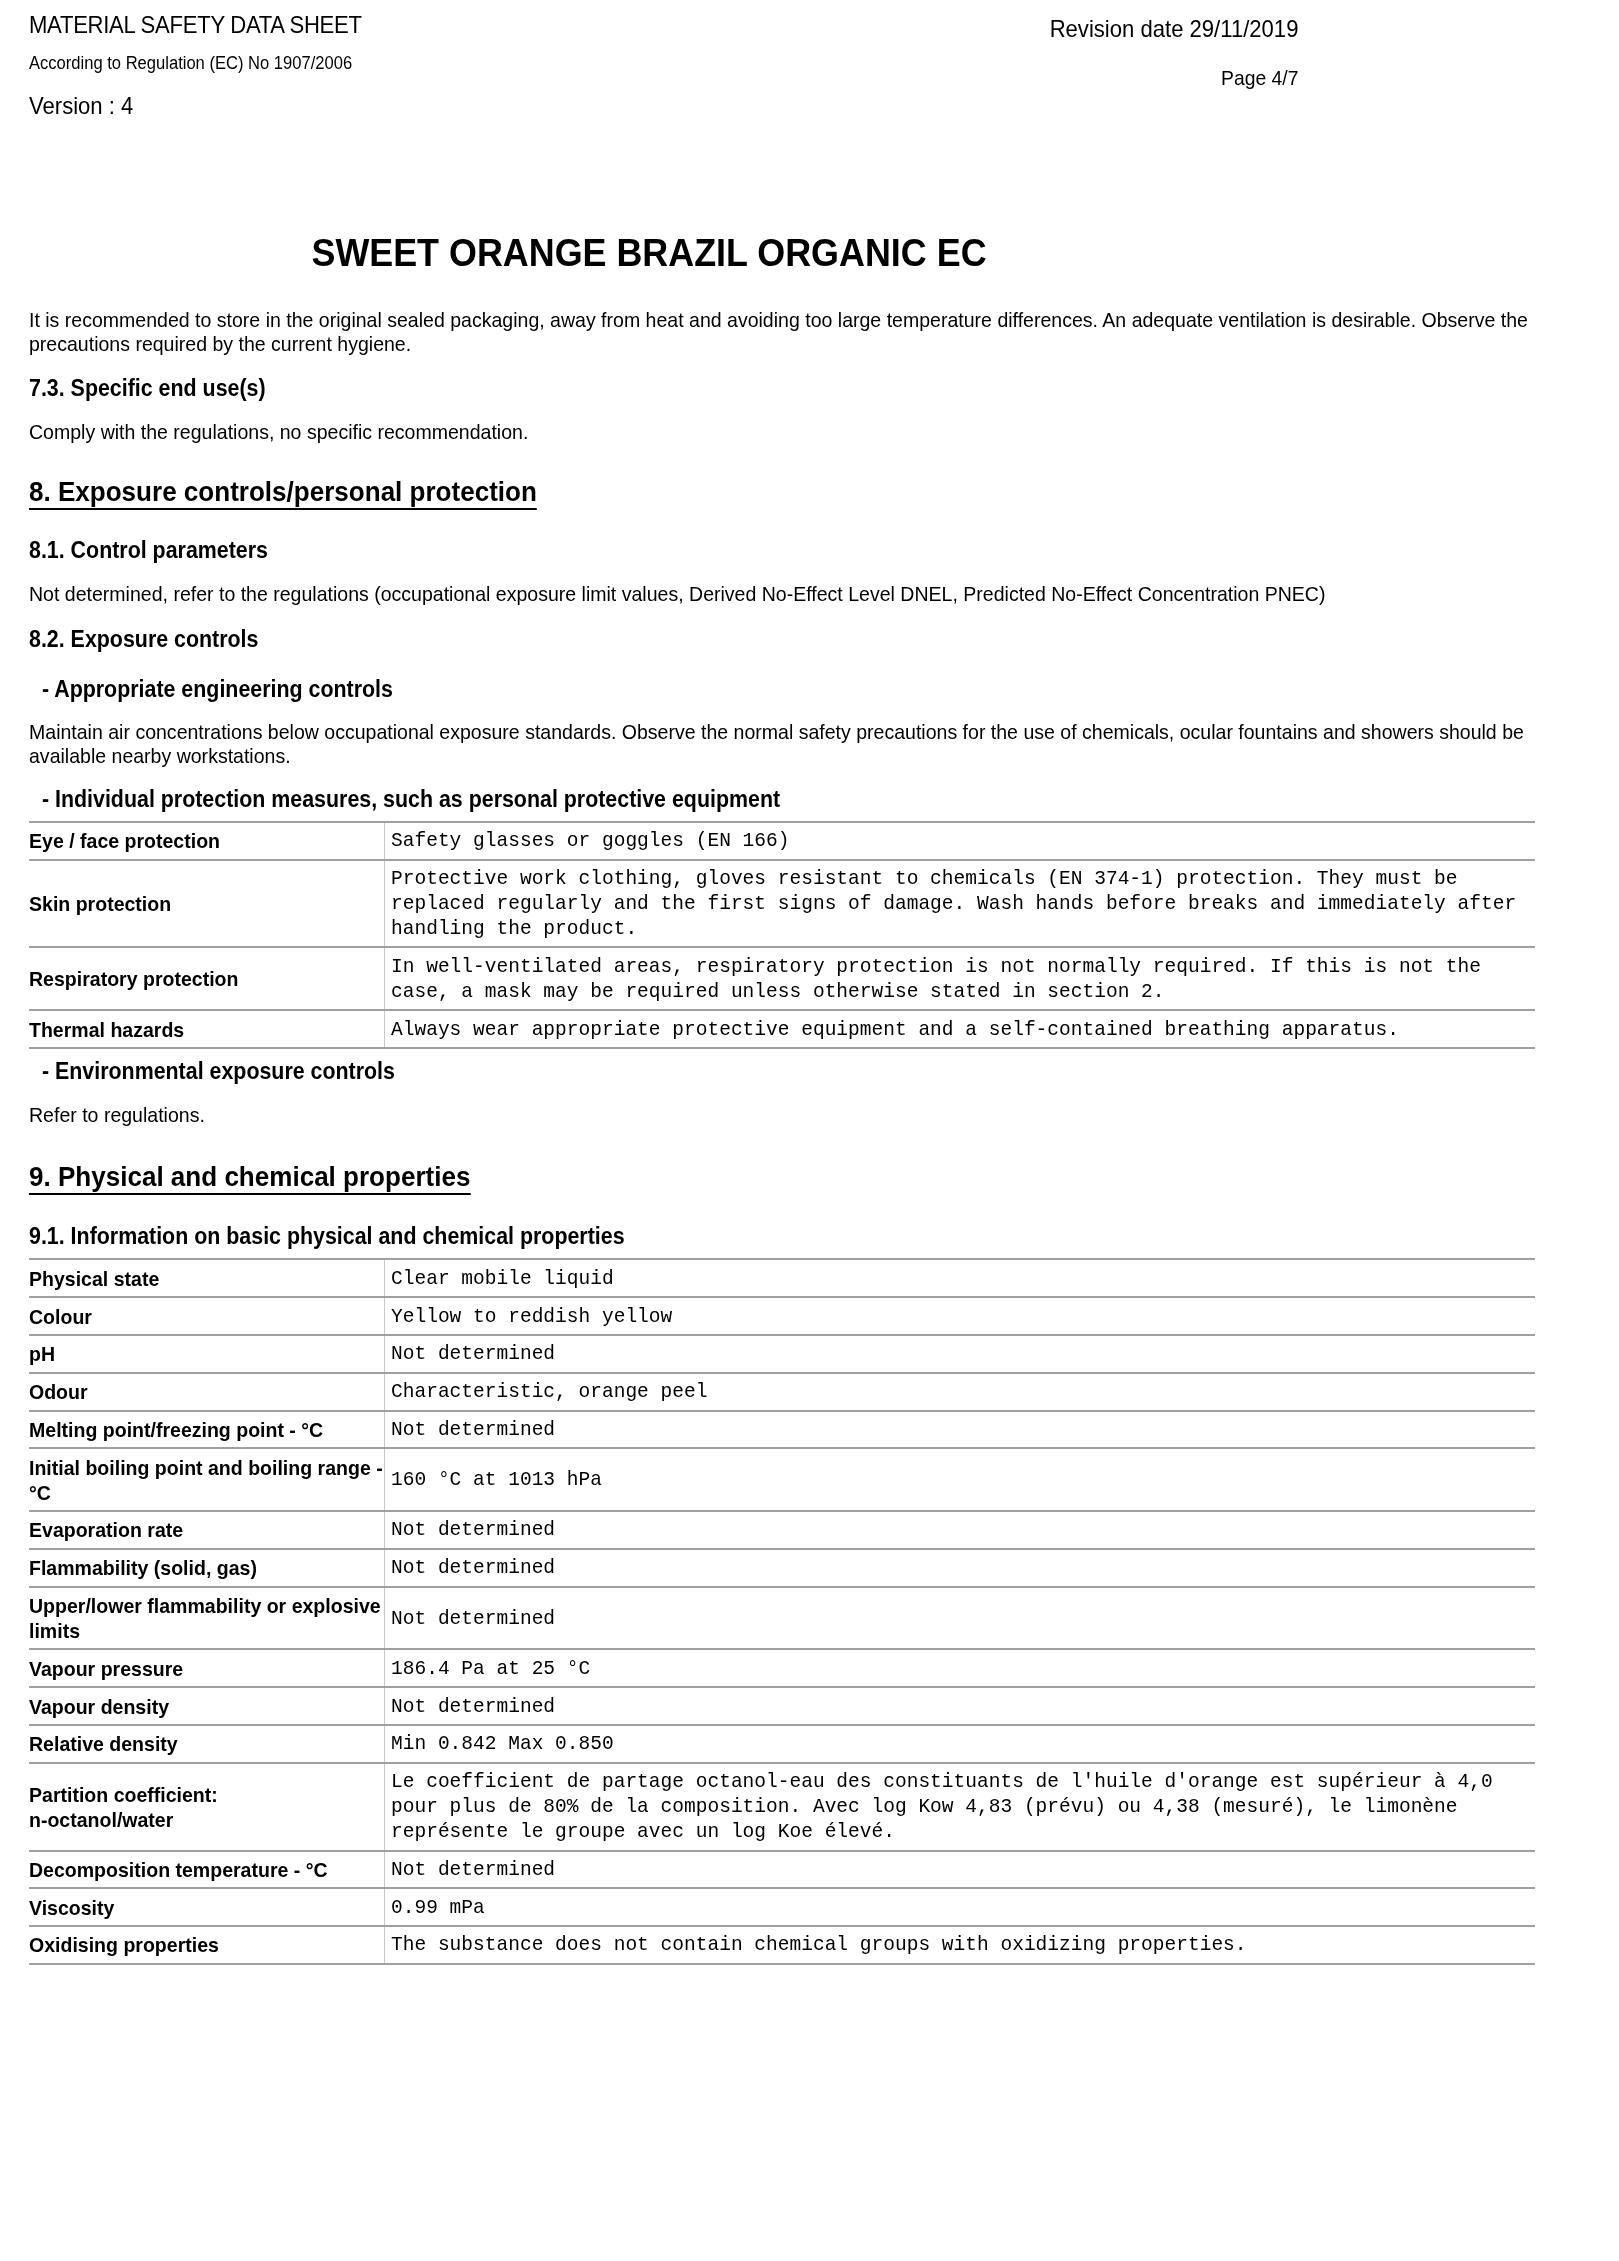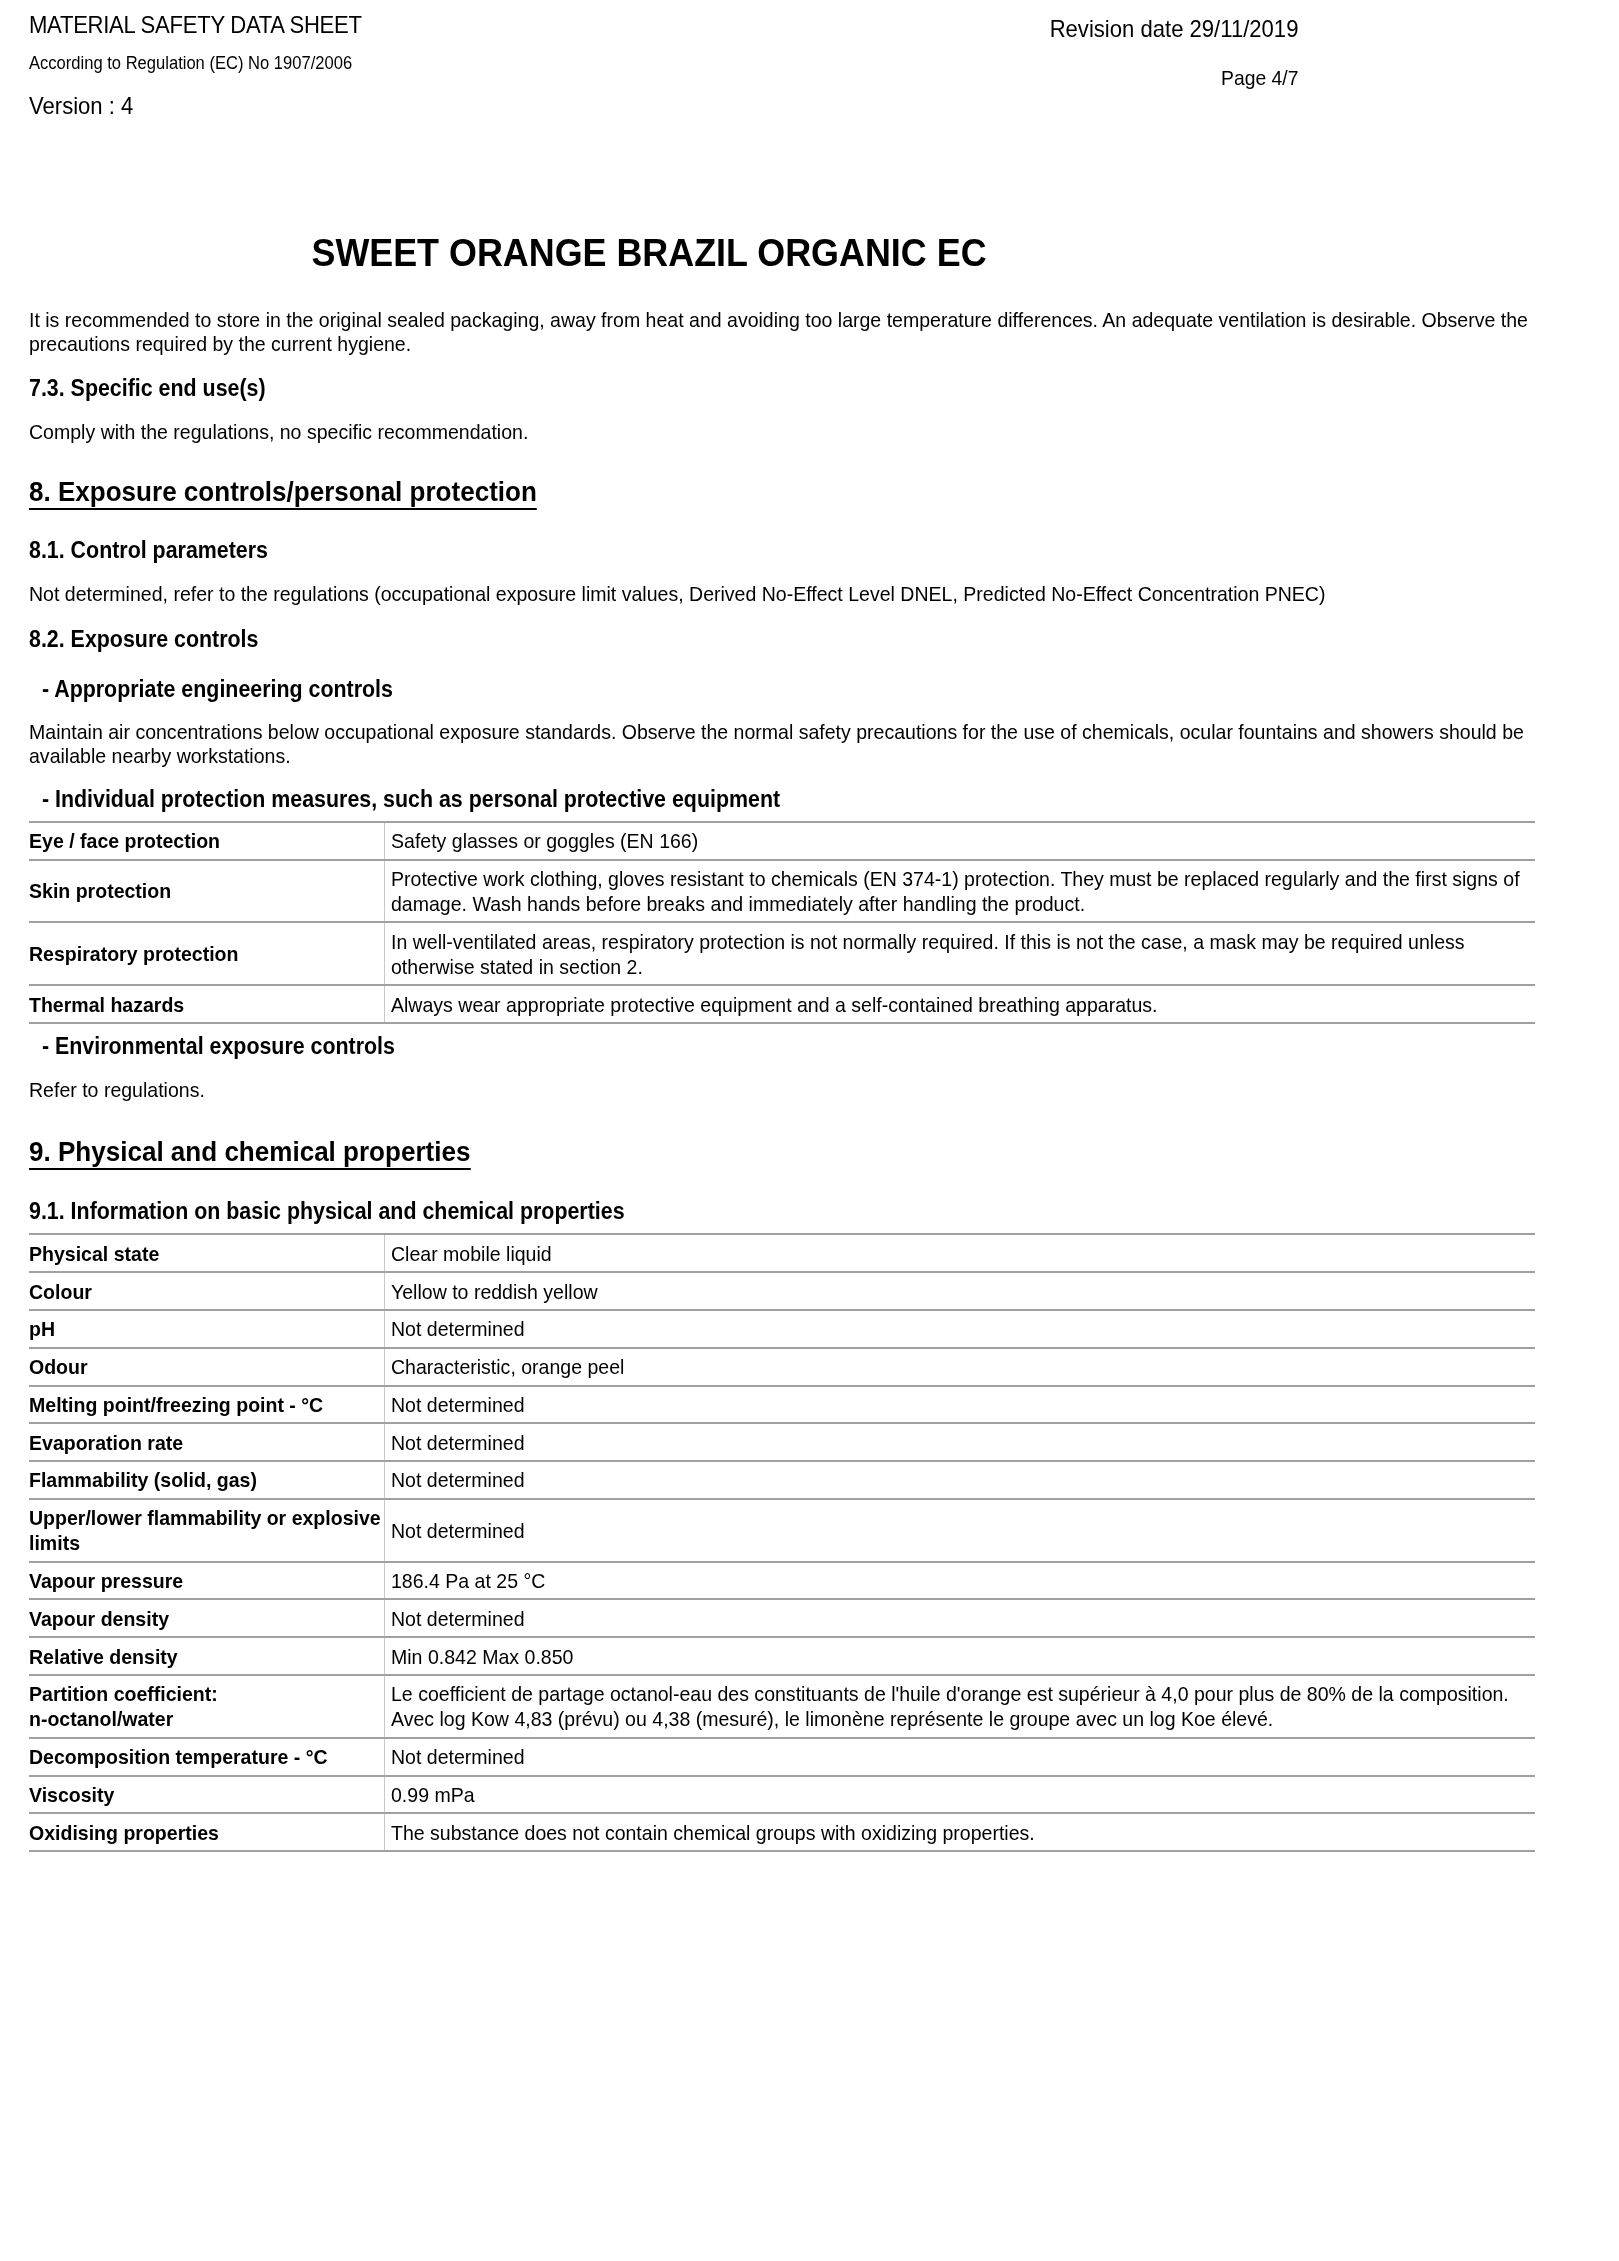--- a/index.html
+++ b/index.html
@@ -41,21 +41,21 @@
   table.kv { border-collapse: collapse; width: 1506px; table-layout: fixed; }
   table.kv col.k { width: 355px; }
   table.kv td {
     border-top: 2.7px solid #a0a0a0;
     vertical-align: middle;
     padding: 5.4px 0 5.4px 0;
     font-size: 21px; line-height: 25px;
   }
   table.kv tr:last-child td { border-bottom: 2.7px solid #a0a0a0; }
   table.kv td.key { font-weight: bold; border-right: 1.4px solid #c8c8c8; padding-left: 0; }
-  table.kv td.val { padding-left: 6.8px; }
+  table.kv td.val { padding-left: 6.8px; font-family: Liberation Mono, monospace; }
   .sq { display: inline-block; transform: scaleX(0.93); transform-origin: left; width: 107.5%; }
   .pre { white-space: pre; }
 </style>
 </head>
 <body>
 
 <div class="page">
 
   <div class="hdr-left">
     <div class="hdr-title">MATERIAL SAFETY DATA SHEET</div>
@@ -154,20 +154,24 @@
   </tr>
           <tr>
     <td class="key"><span class="sq pre" style="white-space: pre-line;">Odour</span></td>
     <td class="val"><span class="sq pre-wrap" style="white-space: pre-line;">Characteristic, orange peel</span></td>
   </tr>
           <tr>
     <td class="key"><span class="sq pre" style="white-space: pre-line;">Melting point/freezing point - °C</span></td>
     <td class="val"><span class="sq pre-wrap" style="white-space: pre-line;">Not determined</span></td>
   </tr>
           <tr>
+    <td class="key"><span class="sq pre" style="white-space: pre-line;">Initial boiling point and boiling range  - °C</span></td>
+    <td class="val"><span class="sq pre-wrap" style="white-space: pre-line;">160 °C at 1013 hPa</span></td>
+  </tr>
+          <tr>
     <td class="key"><span class="sq pre" style="white-space: pre-line;">Evaporation rate</span></td>
     <td class="val"><span class="sq pre-wrap" style="white-space: pre-line;">Not determined</span></td>
   </tr>
           <tr>
     <td class="key"><span class="sq pre" style="white-space: pre-line;">Flammability (solid, gas)</span></td>
     <td class="val"><span class="sq pre-wrap" style="white-space: pre-line;">Not determined</span></td>
   </tr>
           <tr>
     <td class="key"><span class="sq pre" style="white-space: pre-line;">Upper/lower flammability or explosive limits</span></td>
     <td class="val"><span class="sq pre-wrap" style="white-space: pre-line;">Not determined</span></td>

